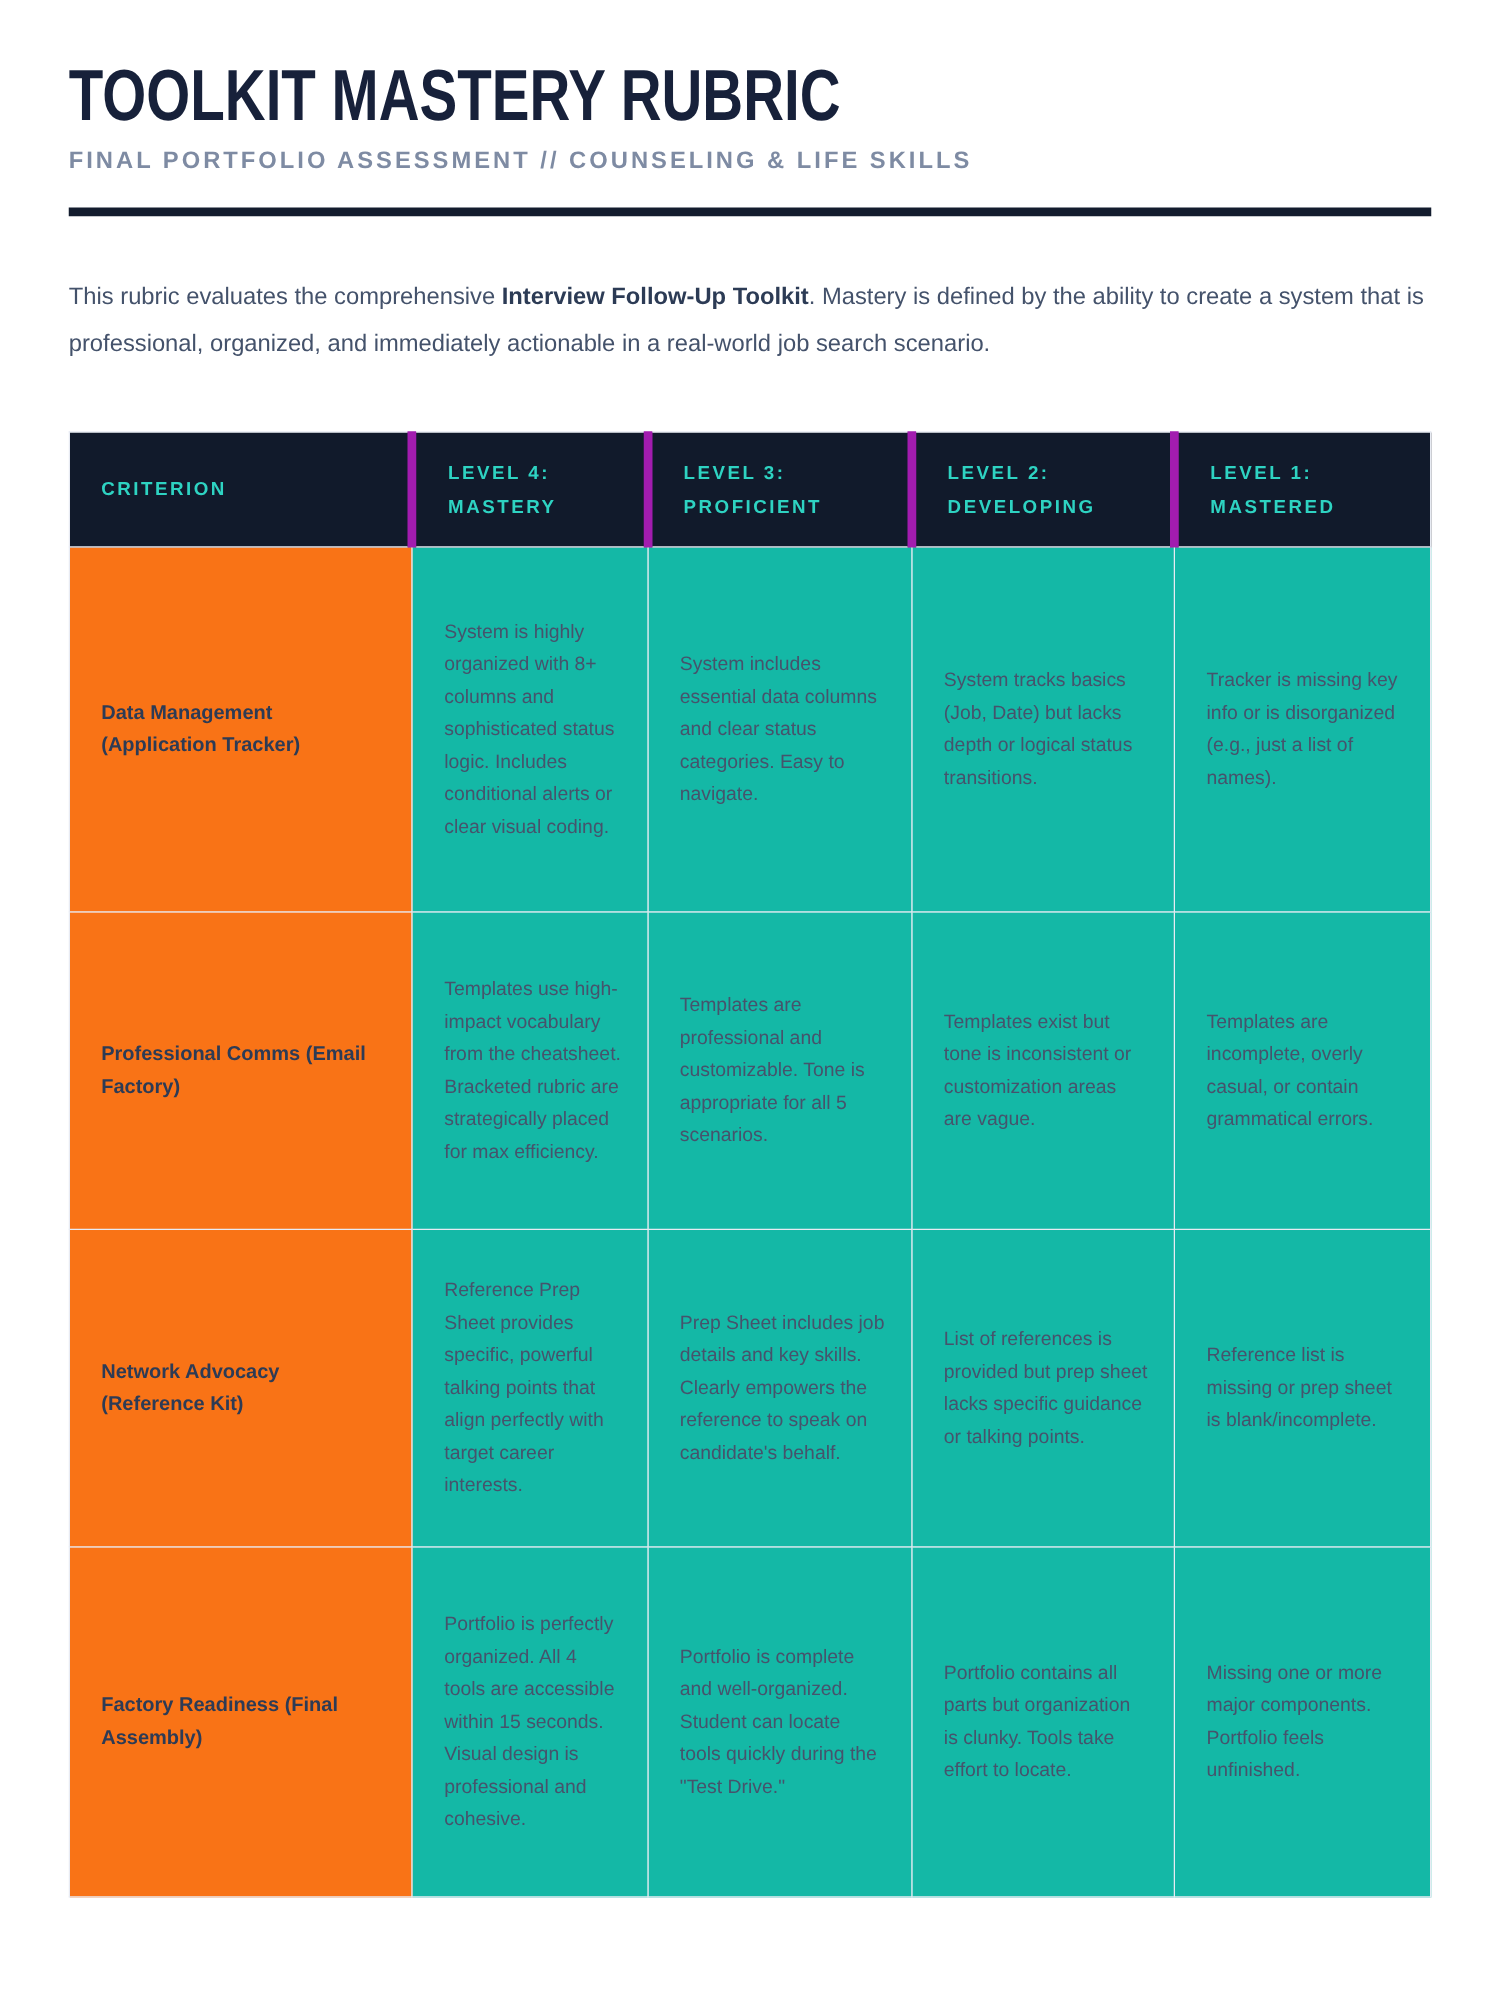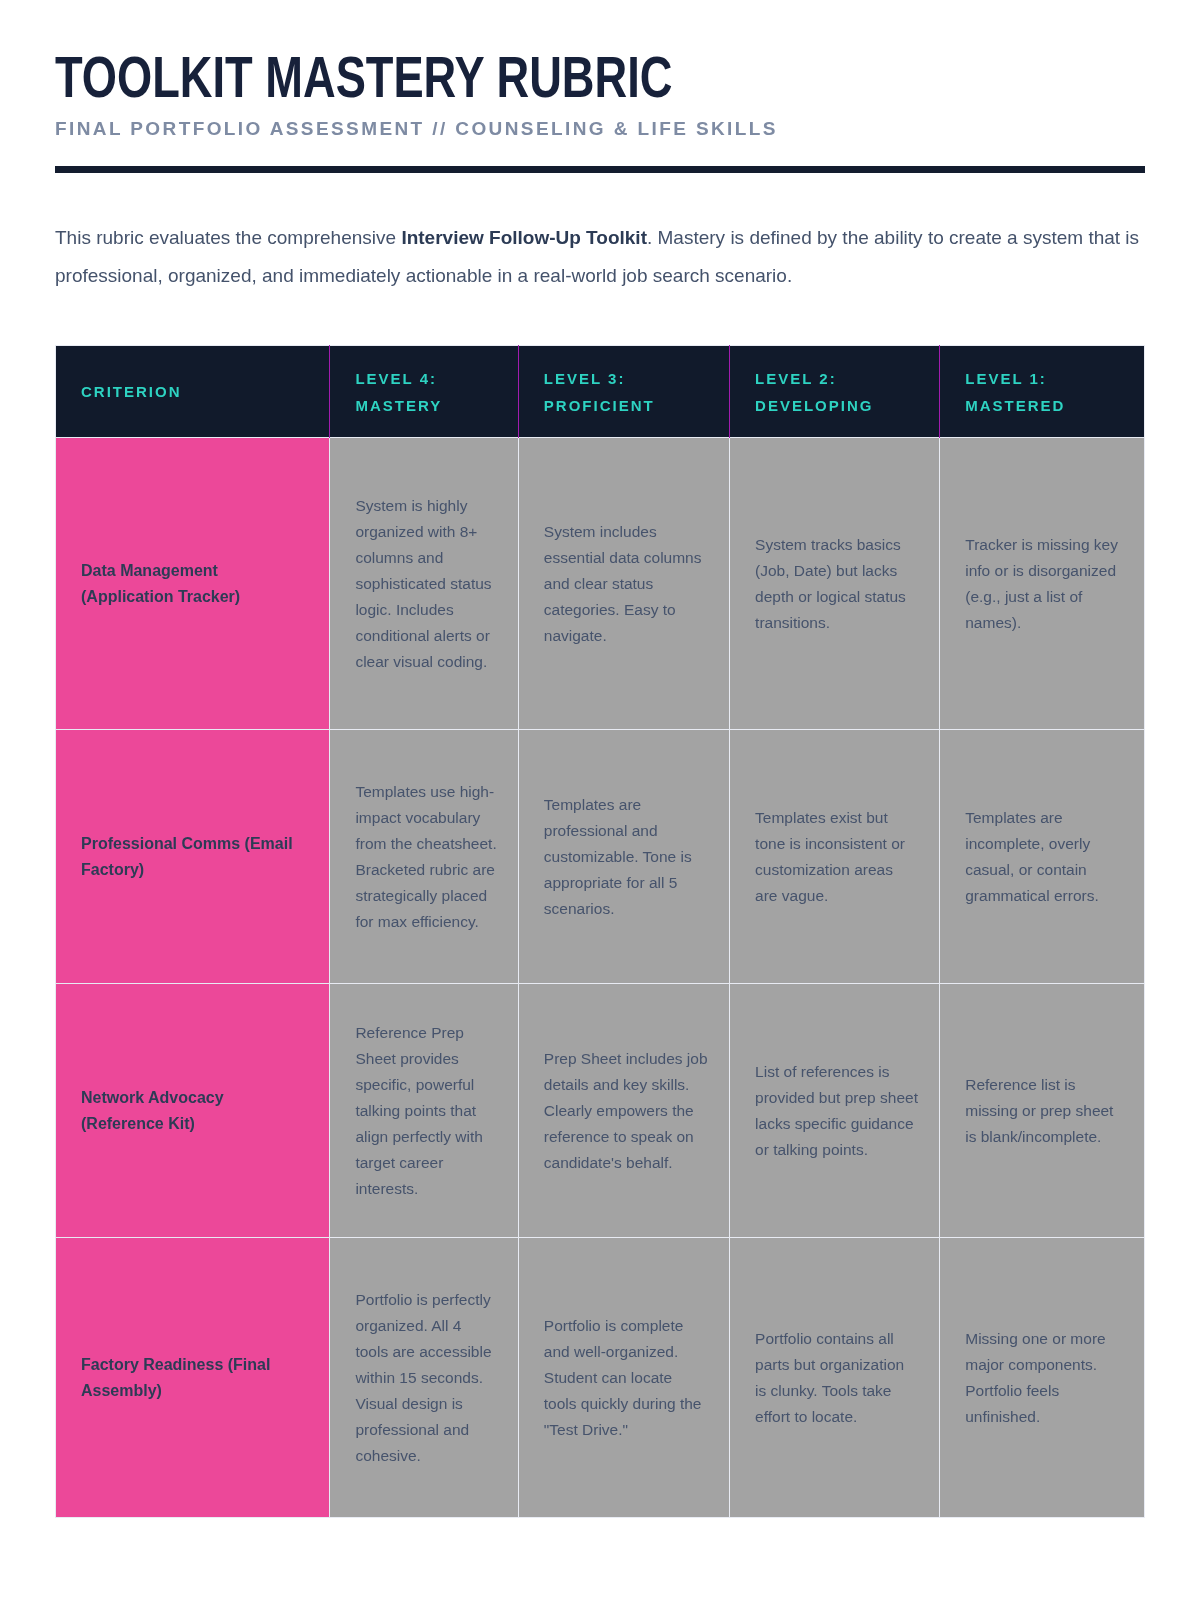--- a/index.html
+++ b/index.html
@@ -56,35 +56,35 @@
   tr.head-row { height: 92px; }
   th {
     background: #111a2b;
     color: #2ed3c2;
     font-size: 15px;
     font-weight: bold;
     letter-spacing: 2px;
     text-align: left;
     vertical-align: middle;
     padding: 10px 16px 10px 25px;
-    border-left: 1px solid #a21caf;
+    border-left: 7px solid #a21caf;
   }
   th:first-child { border-left: none; }
   th .hline { display: block; line-height: 27px; }
   td {
     border: 1px solid #e8ebf3;
     vertical-align: middle;
     padding: 22px 20px 22px 25px;
     font-size: 15.5px;
     line-height: 26px;
     color: #46536c;
-    background: #a3a3a3;
+    background: #14b8a6;
   }
   td.criterion {
-    background: #ec4899;
+    background: #f97316;
     font-weight: bold;
     font-size: 16px;
     color: #2d3b55;
     line-height: 26px;
   }
   tr.r1 { height: 292px; }
   tr.r2 { height: 254px; }
   tr.r3 { height: 254px; }
   tr.r4 { height: 280px; }
 </style>

